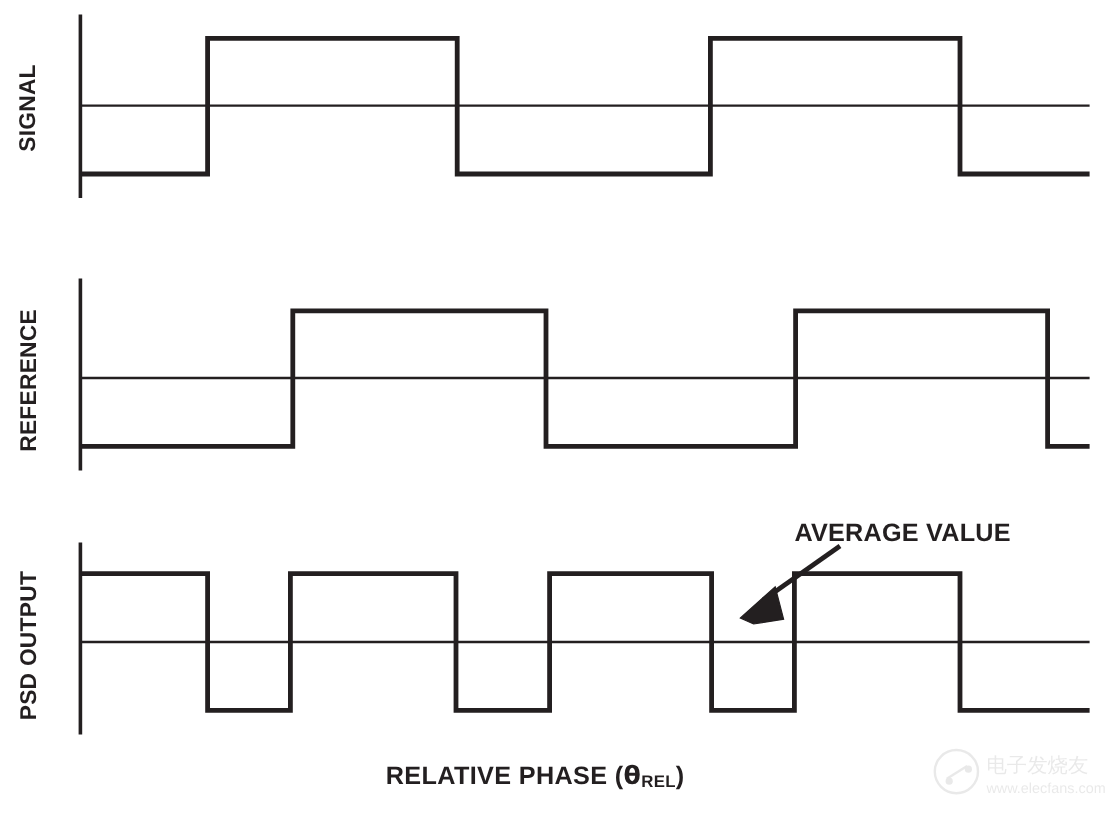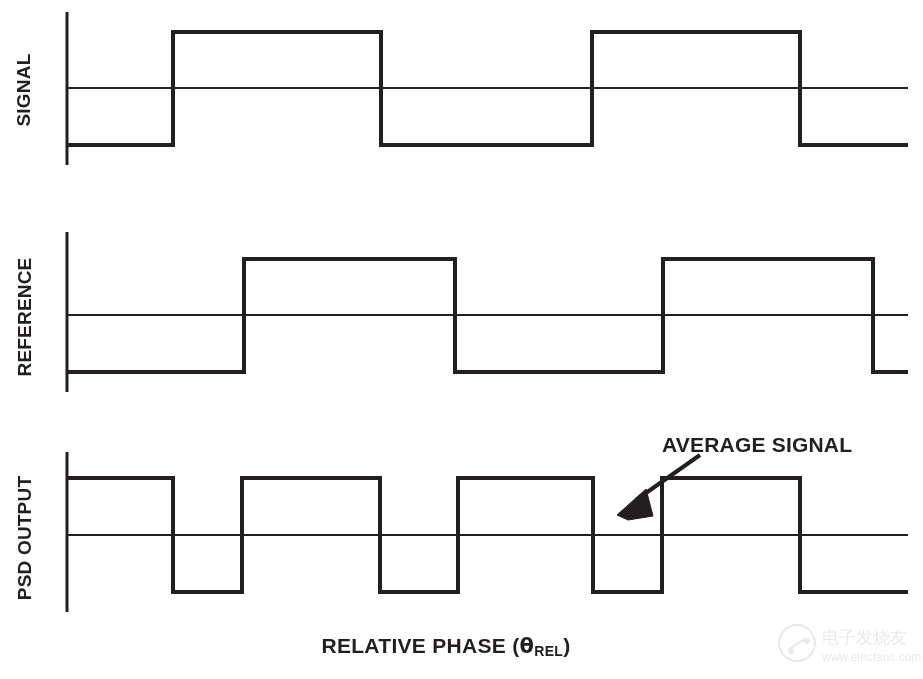--- a/index.html
+++ b/index.html
@@ -182,21 +182,21 @@
       <polygon fill="#231f20" stroke="#231f20" stroke-width="1" points="617,515 646,489 653,516 628,520"></polygon>
     </g>
   </svg>
 
   <div class="trace-label" id="label-signal">SIGNAL</div>
 
   <div class="trace-label" id="label-reference">REFERENCE</div>
 
   <div class="trace-label" id="label-psd-output">PSD OUTPUT</div>
 
-  <div id="annotation-average-value">AVERAGE SIGNAL</div>
+  <div id="annotation-average-value">AVERAGE VALUE</div>
 
   <div id="axis-title"><span>RELATIVE PHASE (</span><span class="theta">θ</span><sub>REL</sub><span>)</span></div>
 
   <div id="watermark">
     <div class="wm-mark">
       <div class="wm-line"></div>
       <div class="wm-dot-a"></div>
       <div class="wm-dot-b"></div>
     </div>
     <div class="wm-cn">电子发烧友</div>

